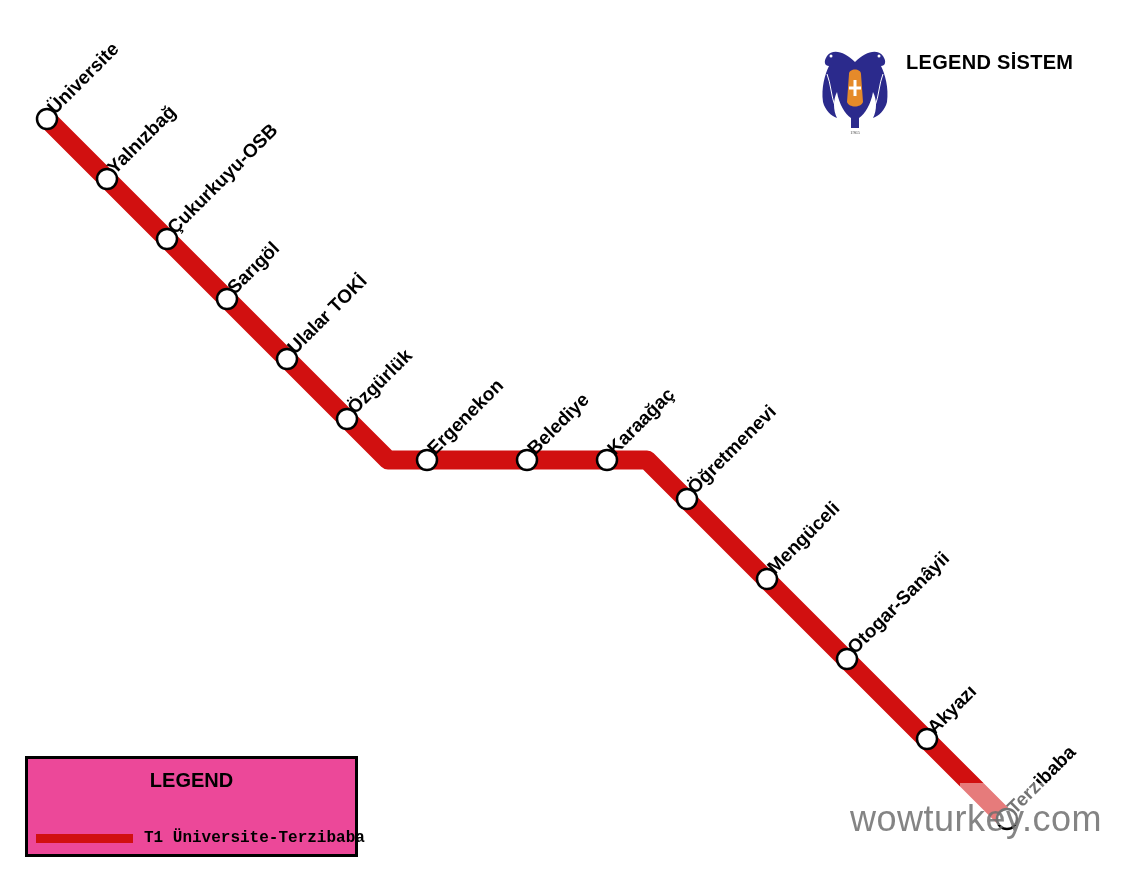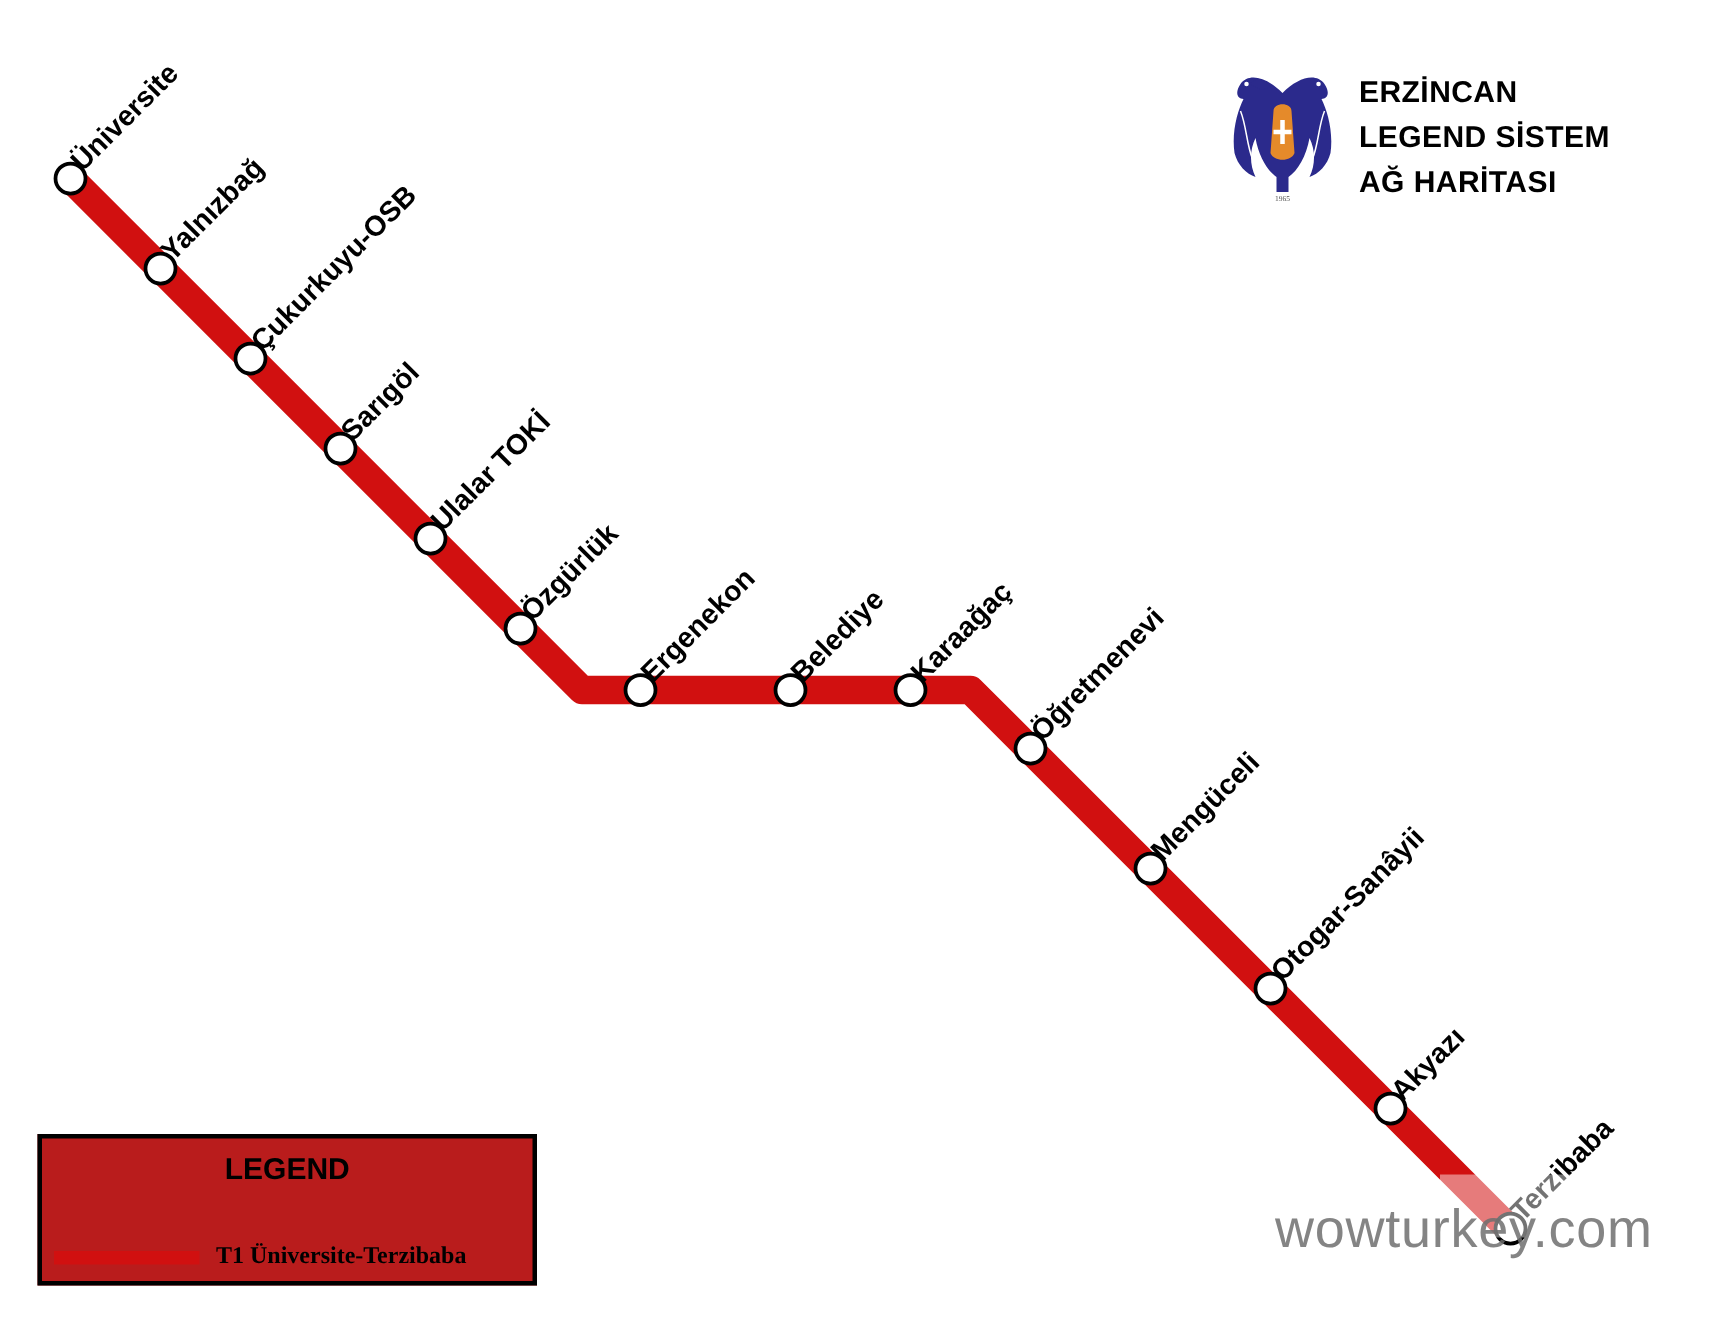--- a/index.html
+++ b/index.html
@@ -5,26 +5,26 @@
   html, body { margin: 0; padding: 0; background: #ffffff; }
   body { width: 1148px; height: 884px; position: relative; overflow: hidden;
          font-family: "Liberation Sans", sans-serif; }
   #map { position: absolute; left: 0; top: 0; width: 1148px; height: 884px; }
   .st-label { font-family: "Liberation Sans", sans-serif; font-weight: bold; font-size: 19px; fill: #000; }
   .title-block { position: absolute; left: 906px; top: 47px; }
   .title-line { font-family: "Liberation Sans", sans-serif; font-weight: bold; font-size: 20px;
                 color: #000; line-height: 30px; letter-spacing: 0.3px; white-space: nowrap; }
   .logo { position: absolute; left: 815px; top: 44px; width: 80px; height: 90px; }
   .legend { position: absolute; left: 25px; top: 756px; width: 333px; height: 101px;
-            border: 3px solid #000; box-sizing: border-box; background: #b91c1c; }
+            border: 3px solid #000; box-sizing: border-box; background: #ec4899; }
   .legend-title { position: absolute; left: 0; right: 0; top: 10px; text-align: center;
                   font-family: "Liberation Sans", sans-serif; font-weight: bold; font-size: 20px; color: #000; }
   .legend-row { position: absolute; left: 8px; top: 70px; display: flex; align-items: center; }
   .legend-swatch { width: 97px; height: 9px; background: #d11010; margin-right: 11px; }
-  .legend-label { font-family: Liberation Serif, serif; font-weight: bold; font-size: 16px; color: #000; white-space: nowrap; }
+  .legend-label { font-family: Liberation Mono, monospace; font-weight: bold; font-size: 16px; color: #000; white-space: nowrap; }
   .watermark { position: absolute; left: 850px; top: 798px; font-family: Liberation Sans, sans-serif;
                font-size: 36px; color: rgba(110,110,110,0.85); letter-spacing: 0.5px; white-space: nowrap; }
   .wm-band { position: absolute; left: 960px; top: 783px; width: 110px; height: 42px;
              background: rgba(255,255,255,0.45); }
 </style>
 </head>
 <body>
 
 <svg id="map" xmlns="http://www.w3.org/2000/svg" width="1148" height="884" viewBox="0 0 1148 884">
   <path id="route-line" d="M47 119 L388 460 L647 460 L1007 820" fill="none" stroke="#d11010" stroke-width="19" stroke-linejoin="round" stroke-linecap="butt"></path>
@@ -97,23 +97,21 @@
     <circle cx="64" cy="12" r="1.5" fill="#fff"></circle>
     <path d="M34 30 C34 24 46 24 46 30 L48 58 C46 64 34 64 32 58 Z" fill="#e58a2a"></path>
     <path d="M40 36 L40 52 M34 44 L46 44" stroke="#fff" stroke-width="3"></path>
     <path d="M12 30 C16 40 16 52 20 62" stroke="#fff" stroke-width="1" fill="none"></path>
     <path d="M68 30 C64 40 64 52 60 62" stroke="#fff" stroke-width="1" fill="none"></path>
     <text x="40" y="90" font-size="5" text-anchor="middle" fill="#555" font-family="Liberation Serif, serif">1965</text>
   </svg>
 </div>
 
 <div class="title-block">
-  <div class="title-line">ERZİNCAN</div>
   <div class="title-line">LEGEND SİSTEM</div>
-  <div class="title-line">AĞ HARİTASI</div>
 </div>
 
 <div class="legend">
   <div class="legend-title">LEGEND</div>
   <div class="legend-row">
     <div class="legend-swatch" style="background: rgb(209, 16, 16);"></div>
     <div class="legend-label">T1 Üniversite-Terzibaba</div>
   </div>
 </div>
 

